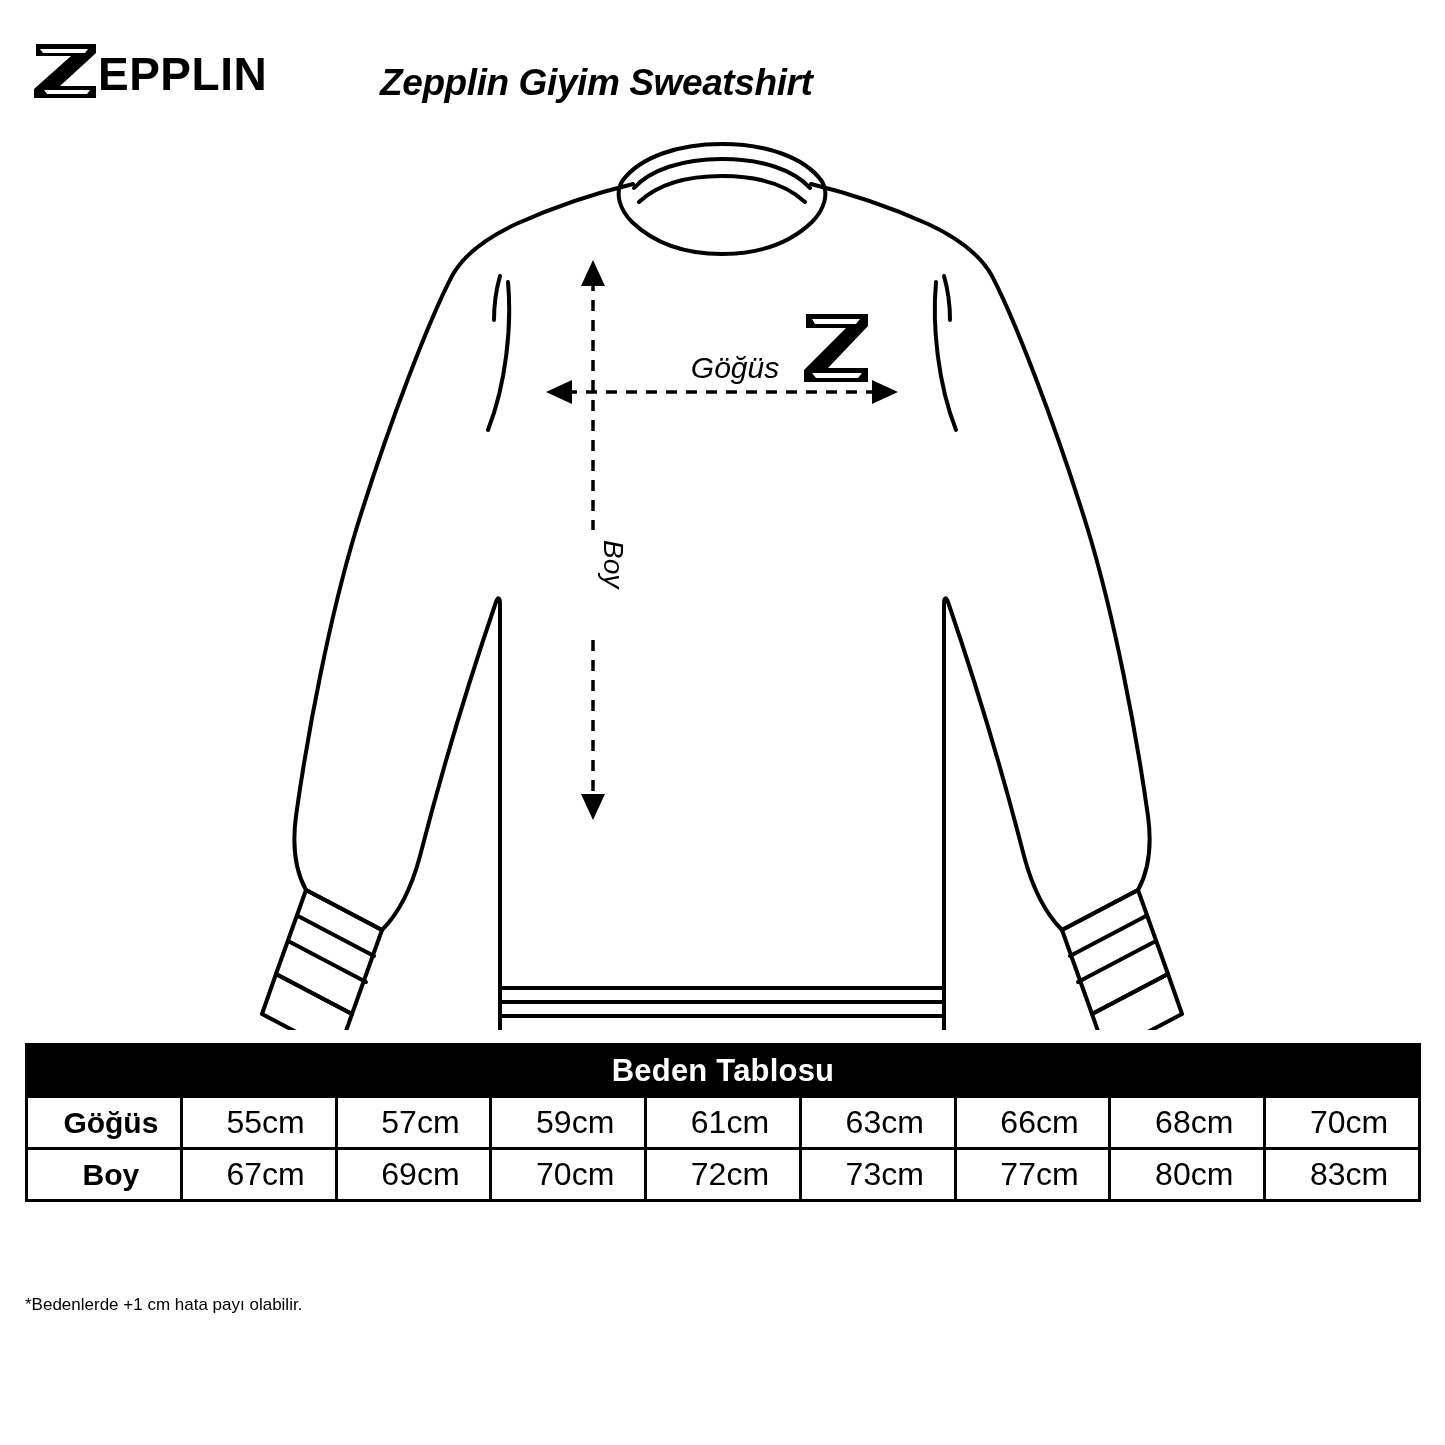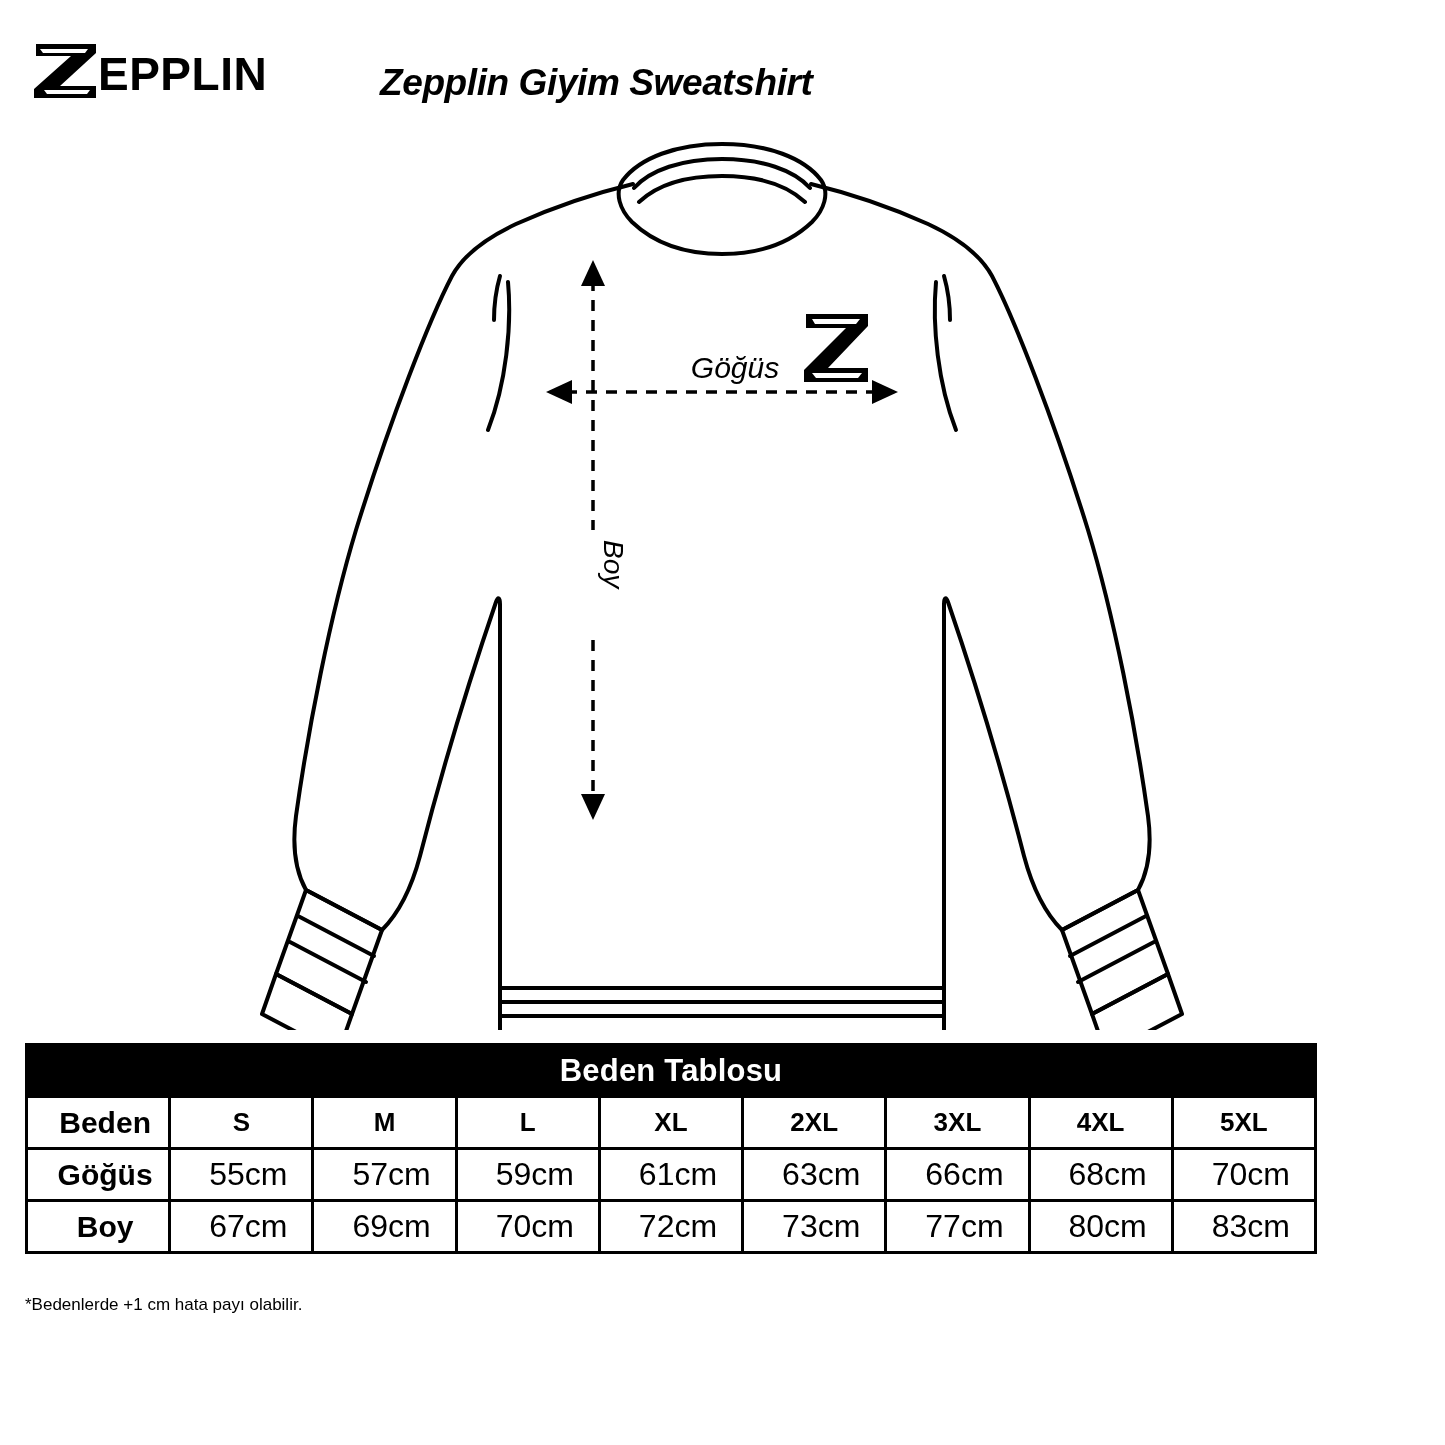--- a/index.html
+++ b/index.html
@@ -58,21 +58,21 @@
 
   
   .size-table-wrap {
     position: absolute;
     left: 25px;
     top: 1043px;
     width: 1396px;
   }
   table.size-table {
     border-collapse: collapse;
-    width: 1292px;
+    width: 1396px;
     table-layout: fixed;
   }
   table.size-table td, table.size-table th {
     border: 3px solid #000000;
     padding: 0;
     height: 49px;
     text-align: center;
     vertical-align: middle;
   }
   .tbl-title {
@@ -208,31 +208,20 @@
     <rect x="574" y="400" width="40" height="106" fill="#ffffff"></rect>
     <text x="604" y="410" transform="rotate(90 604 410)" text-anchor="start" font-family="Liberation Sans, sans-serif" font-size="28" font-style="italic" fill="#000000">Boy</text>
   </svg>
 </div>
 
 <div class="size-table-wrap">
   <table class="size-table">
     <tbody>
       <tr>
         <td class="tbl-title" colspan="9">Beden Tablosu</td>
-      </tr>
-      <tr>
-        <td class="row-head">Beden</td>
-        <td class="col-head">S</td>
-        <td class="col-head">M</td>
-        <td class="col-head">L</td>
-        <td class="col-head">XL</td>
-        <td class="col-head">2XL</td>
-        <td class="col-head">3XL</td>
-        <td class="col-head">4XL</td>
-        <td class="col-head">5XL</td>
       </tr>
       <tr>
         <td class="row-head">Göğüs</td>
         <td class="cell-val">55cm</td>
         <td class="cell-val">57cm</td>
         <td class="cell-val">59cm</td>
         <td class="cell-val">61cm</td>
         <td class="cell-val">63cm</td>
         <td class="cell-val">66cm</td>
         <td class="cell-val">68cm</td>

